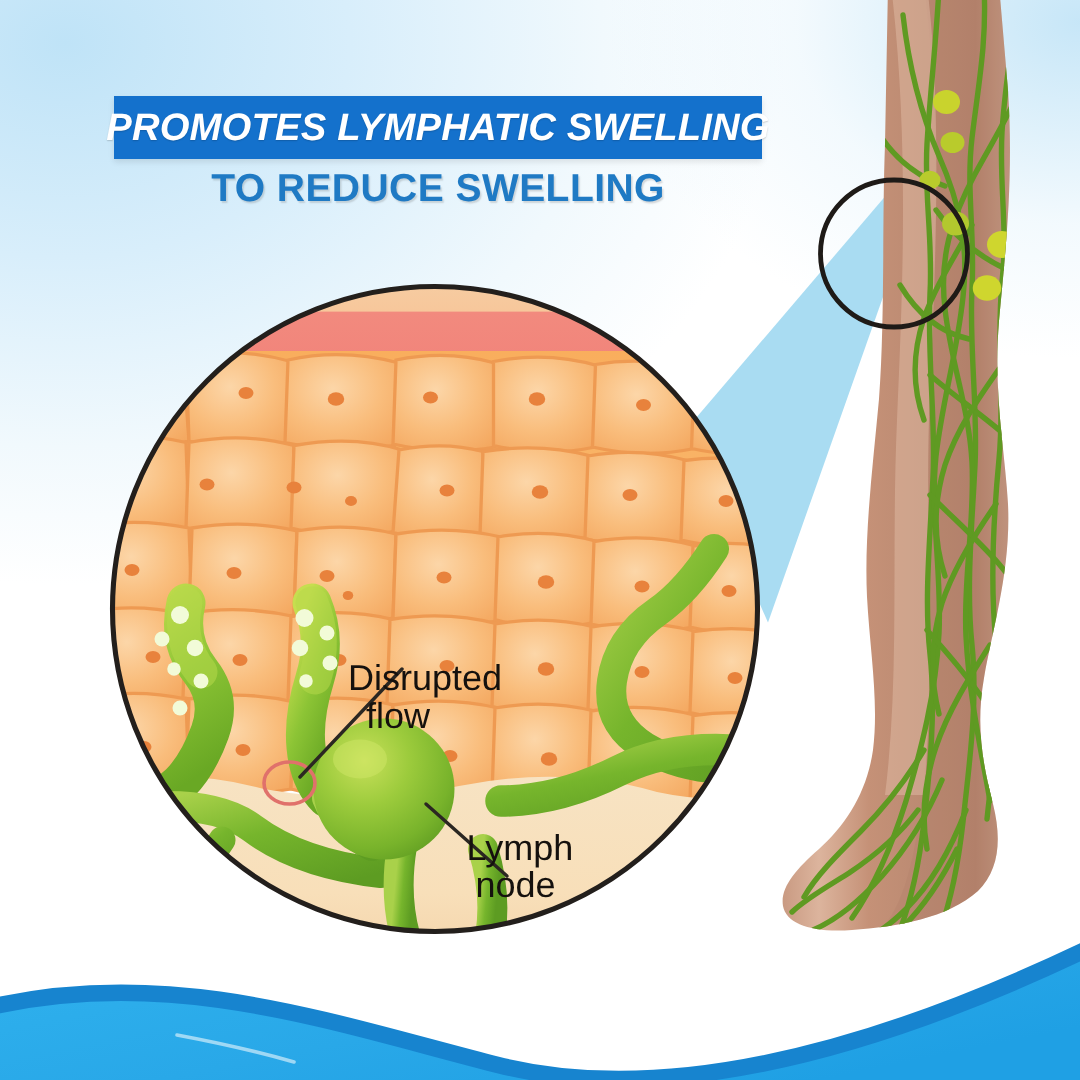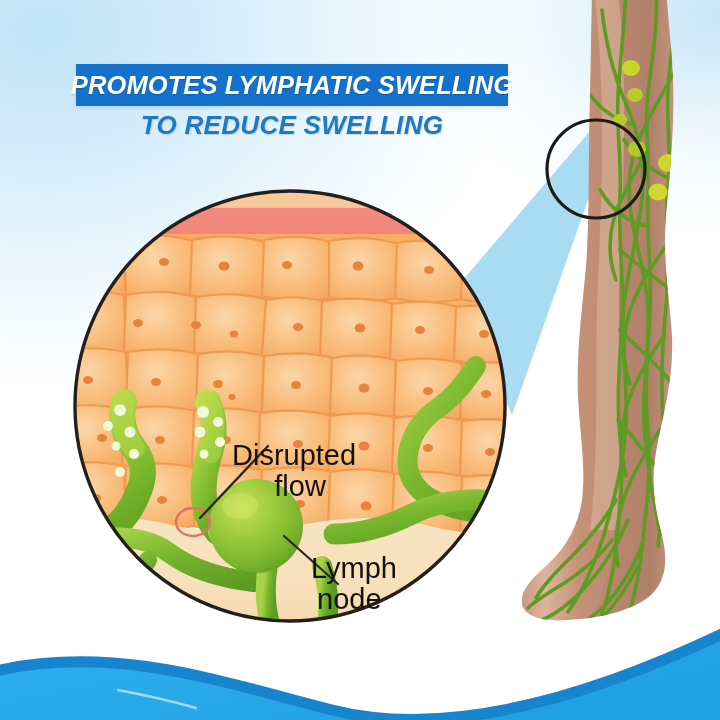--- a/index.html
+++ b/index.html
@@ -63,21 +63,20 @@
     text-shadow: 0 1px 1px rgba(0,0,0,.18);
   }
   .subheadline {
     position: absolute;
     left: 76px;
     top: 110px;
     width: 432px;
     text-align: center;
     color: #1f7ac4;
     font-family: "Liberation Sans", sans-serif;
-    font-style: italic;
     font-weight: bold;
     font-size: 26px;
     letter-spacing: .3px;
     white-space: nowrap;
     text-shadow: 1px 1px 1px rgba(90,90,90,.22);
   }
 
   
   .connector-svg {
     position: absolute;
@@ -95,32 +94,32 @@
     width: 436px;
     height: 436px;
   }
   .magnifier svg { display: block; }
 
   .mag-label {
     position: absolute;
     color: #15110e;
     font-family: "Liberation Sans", sans-serif;
     font-weight: normal;
-    font-size: 29px;
+    font-size: 24px;
     line-height: 1.06;
     white-space: nowrap;
     pointer-events: none;
   }
   #label-disrupted {
     left: 232px;
     top: 440px;
   }
   #label-disrupted .l2 {
     display: block;
-    text-align: center;
+    text-align: left;
     padding-left: 12px;
   }
   #label-lymphnode {
     left: 311px;
     top: 553px;
   }
   #label-lymphnode .l2 {
     display: block;
     padding-left: 6px;
   }

